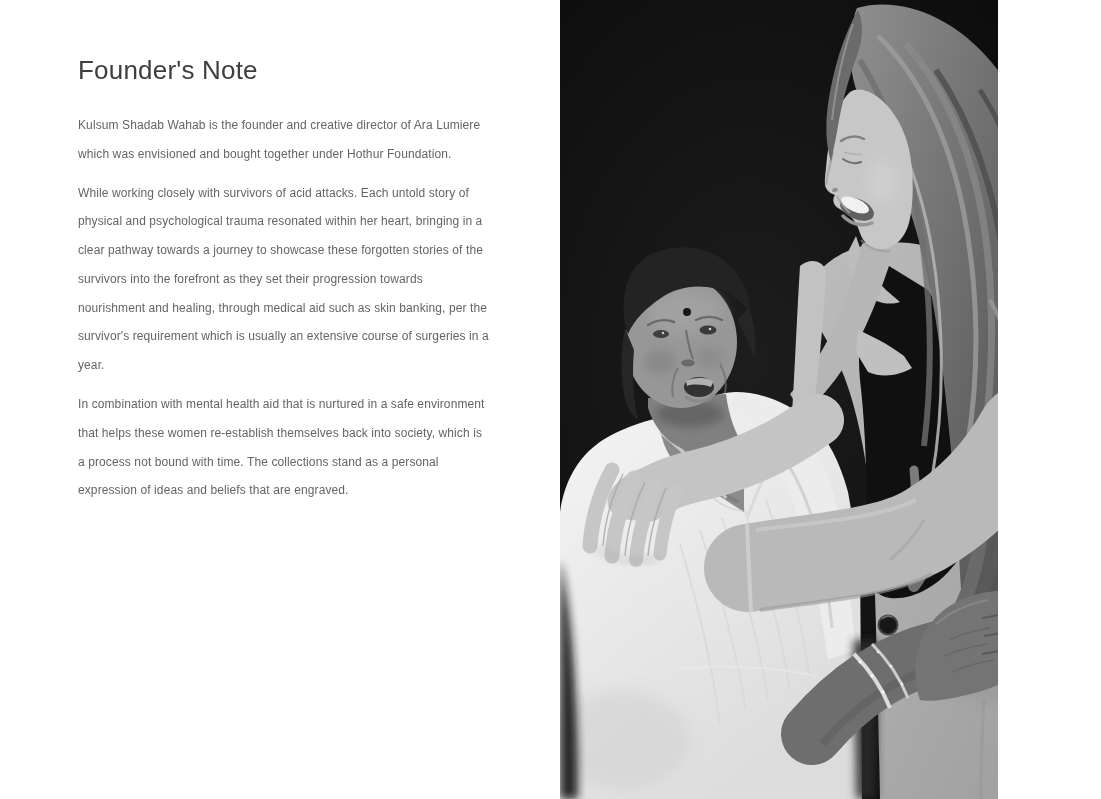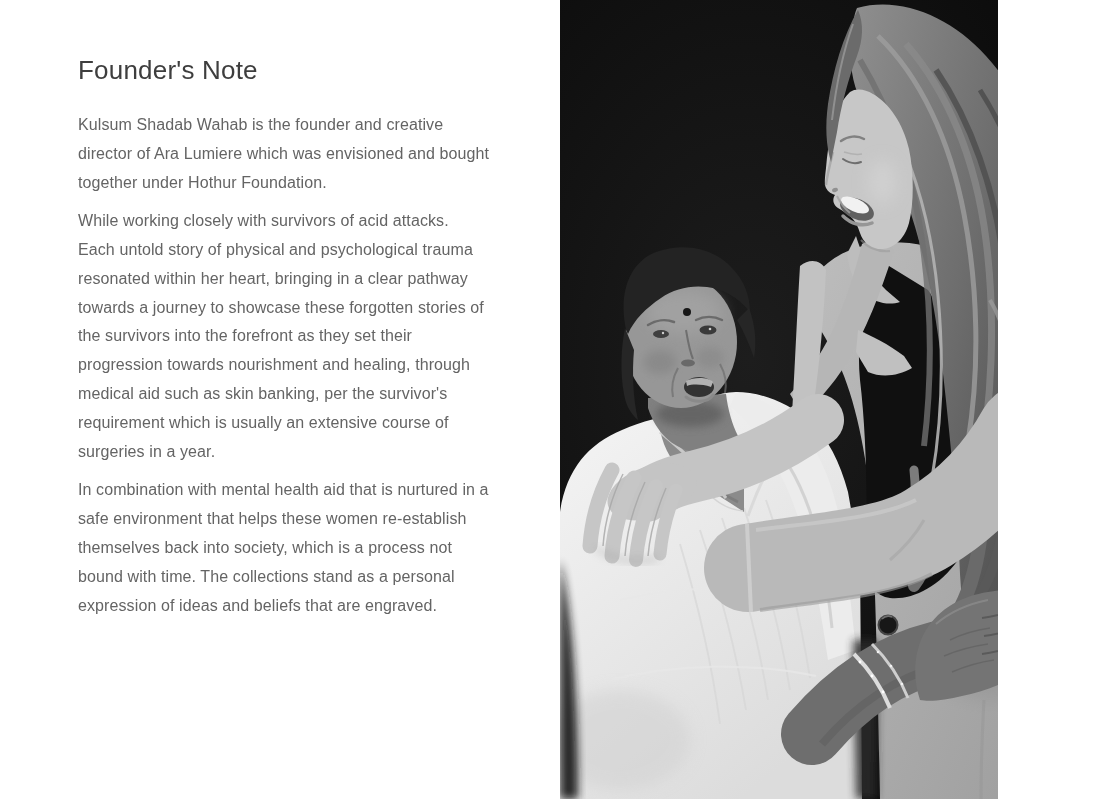--- a/index.html
+++ b/index.html
@@ -9,21 +9,21 @@
   }
   .text-col {
     position:absolute; left:0; top:0; width:560px; height:799px;
     box-sizing:border-box; padding:52px 70px 0 78px; background:#ffffff;
   }
   .section-title {
     font-size:26px; font-weight:400; color:#3e3e3e;
     letter-spacing:0.2px; line-height:1.42; margin:0 0 22px 0;
   }
   .para {
-    width:412px; font-size:16px; line-height:28.8px; color:#646464;
+    width:412px; font-size:12px; line-height:28.8px; color:#646464;
     letter-spacing:0.1px; margin:0 0 10px 0; font-weight:400;
   }
   .photo-col {
     position:absolute; left:560px; top:0; width:541px; height:799px;
     background:#0b0b0b;
   }
   .photo-col svg { display:block; width:541px; height:799px; }
 </style>
 </head>
 <body>

